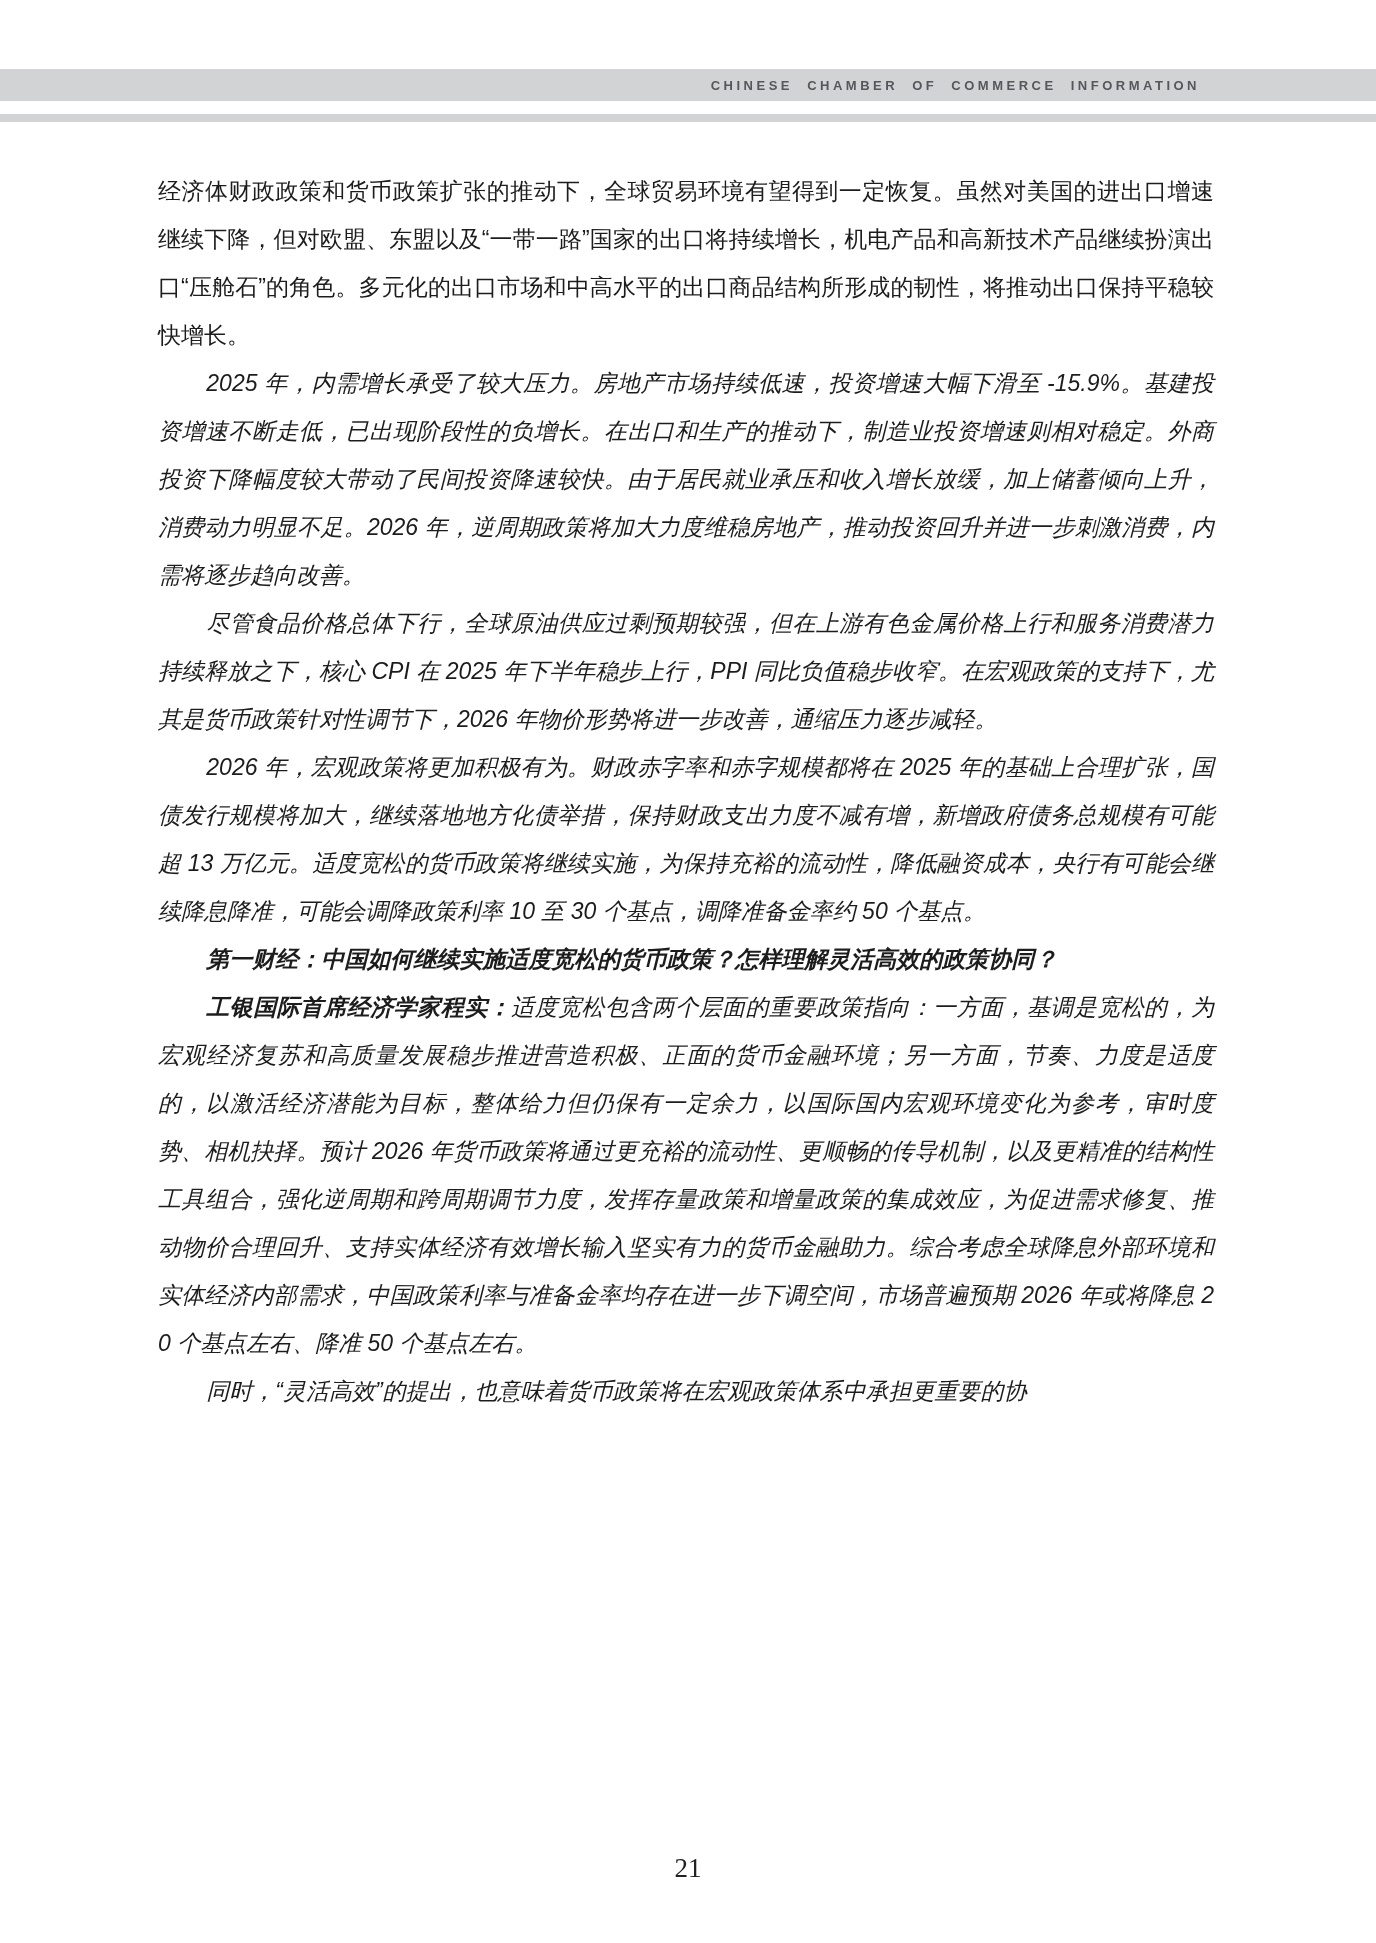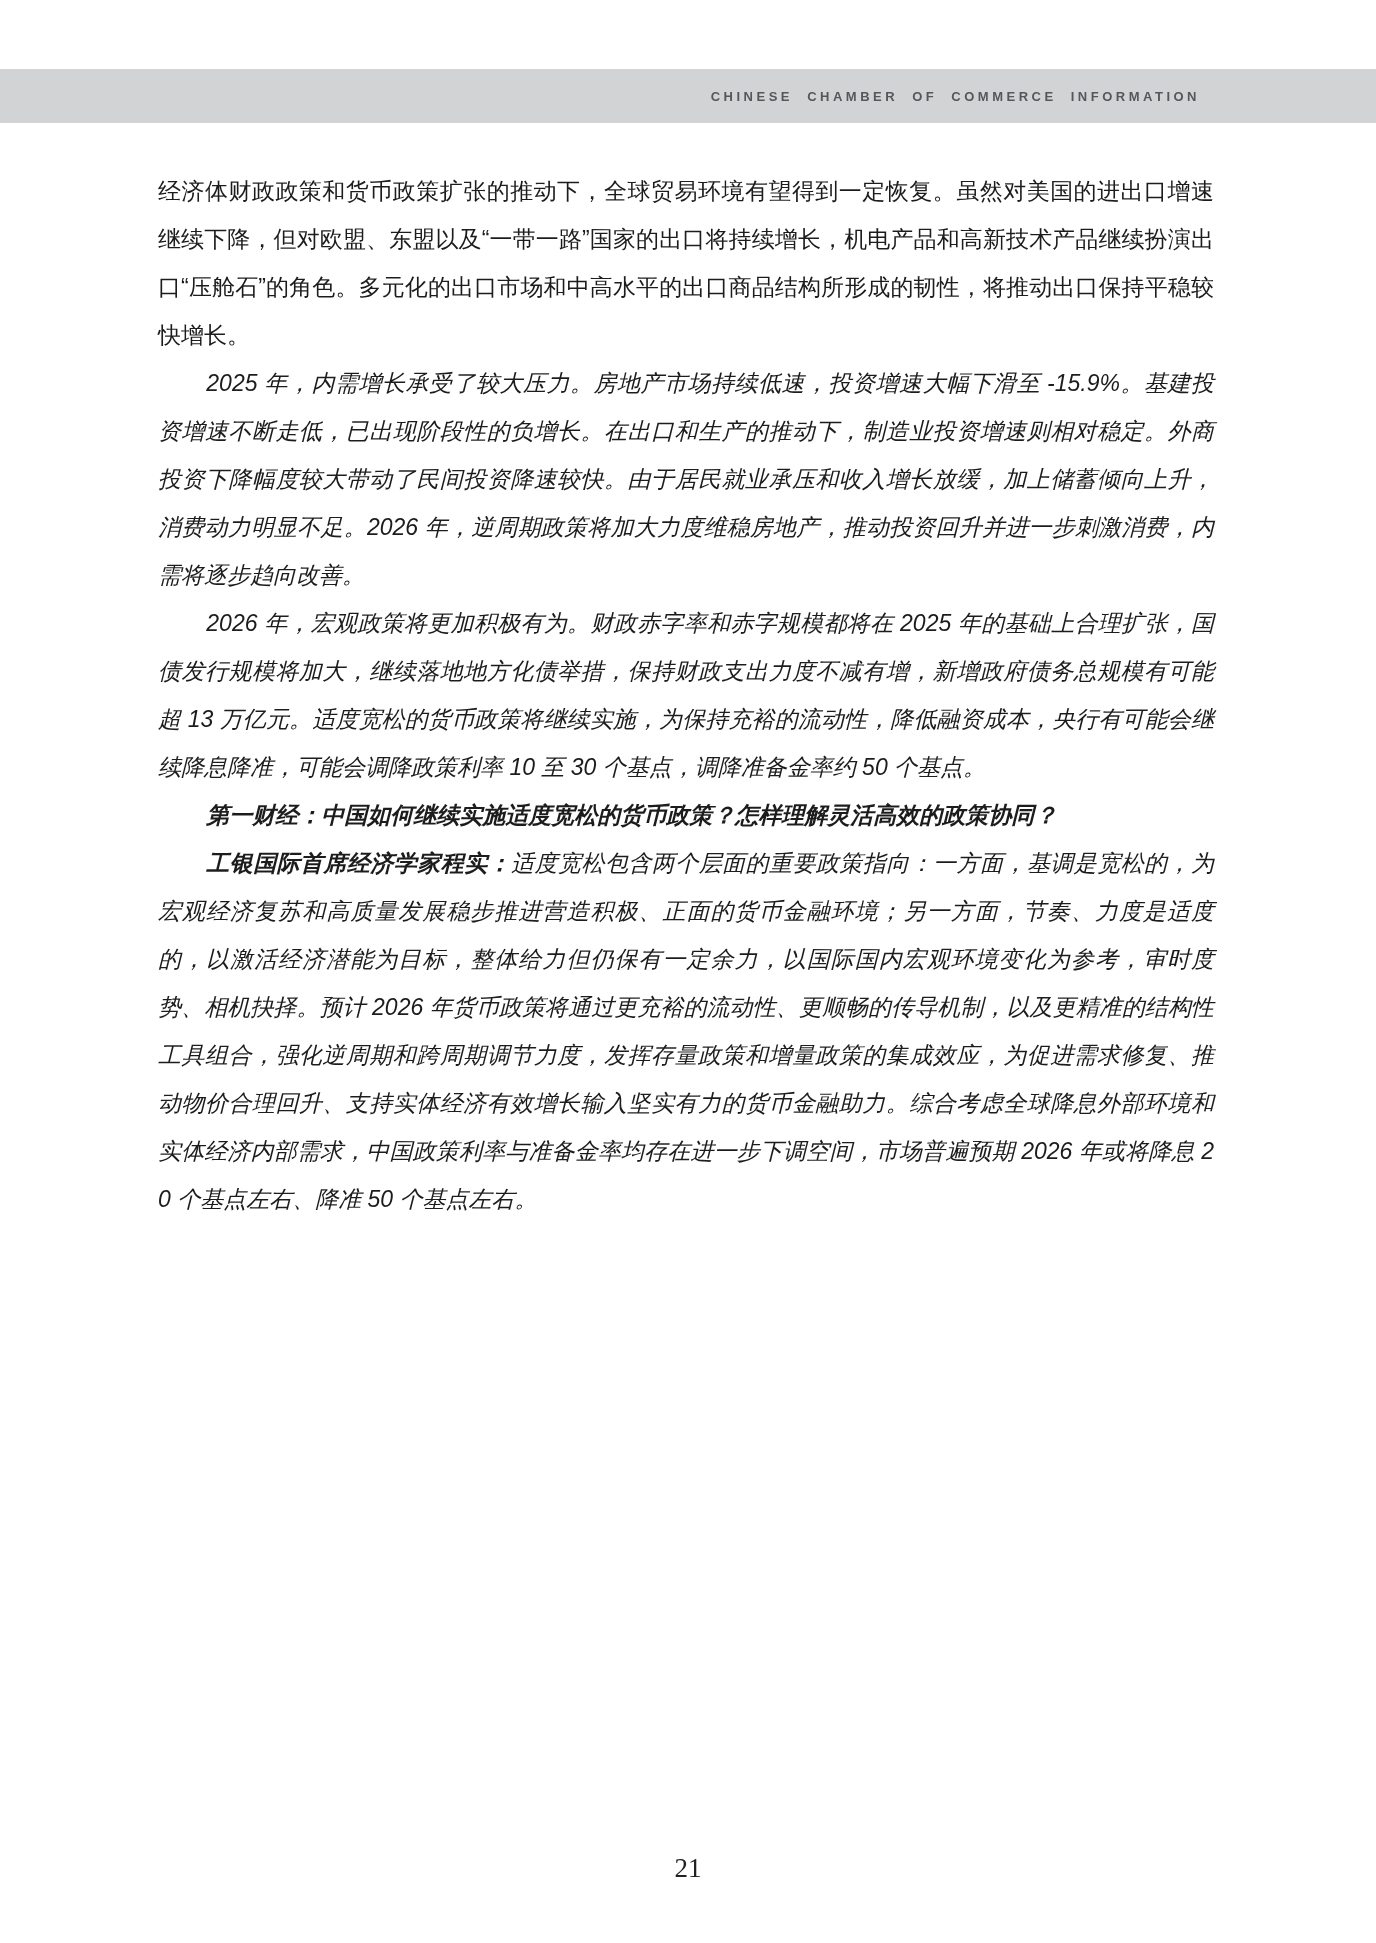--- a/index.html
+++ b/index.html
@@ -14,21 +14,21 @@
     background: #ffffff;
     overflow: hidden;
     font-family: "Liberation Sans", sans-serif;
   }
   
   .banner {
     position: absolute;
     top: 69px;
     left: 0;
     width: 1376px;
-    height: 54px;
+    height: 32px;
     background: var(--banner-bg, #d2d3d5);
     display: flex;
     align-items: center;
     justify-content: flex-end;
   }
   .banner-text {
     margin-right: 176px;
     font-size: 13px;
     font-weight: bold;
     letter-spacing: 3.5px;
@@ -86,20 +86,22 @@
 
   <div class="banner">
     <span class="banner-text">CHINESE CHAMBER OF COMMERCE INFORMATION</span>
   </div>
 
   <div class="banner-strip"></div>
 
   <main class="article">
       <p><span>经济体财政政策和货币政策扩张的推动下，全球贸易环境有望得到一定恢复。虽然对美国的进出口增速继续下降，但对欧盟、东盟以及“一带一路”国家的出口将持续增长，机电产品和高新技术产品继续扮演出口“压舱石”的角色。多元化的出口市场和中高水平的出口商品结构所形成的韧性，将推动出口保持平稳较快增长。</span></p>
       <p class="indent"><span>2025 年，内需增长承受了较大压力。房地产市场持续低速，投资增速大幅下滑至 -15.9%。基建投资增速不断走低，已出现阶段性的负增长。在出口和生产的推动下，制造业投资增速则相对稳定。外商投资下降幅度较大带动了民间投资降速较快。由于居民就业承压和收入增长放缓，加上储蓄倾向上升，消费动力明显不足。2026 年，逆周期政策将加大力度维稳房地产，推动投资回升并进一步刺激消费，内需将逐步趋向改善。</span></p>
+      <p class="indent"><span>尽管食品价格总体下行，全球原油供应过剩预期较强，但在上游有色金属价格上行和服务消费潜力持续释放之下，核心 CPI 在 2025 年下半年稳步上行，PPI 同比负值稳步收窄。在宏观政策的支持下，尤其是货币政策针对性调节下，2026 年物价形势将进一步改善，通缩压力逐步减轻。</span></p>
       <p class="indent"><span>2026 年，宏观政策将更加积极有为。财政赤字率和赤字规模都将在 2025 年的基础上合理扩张，国债发行规模将加大，继续落地地方化债举措，保持财政支出力度不减有增，新增政府债务总规模有可能超 13 万亿元。适度宽松的货币政策将继续实施，为保持充裕的流动性，降低融资成本，央行有可能会继续降息降准，可能会调降政策利率 10 至 30 个基点，调降准备金率约 50 个基点。</span></p>
       <p class="indent"><strong>第一财经：中国如何继续实施适度宽松的货币政策？怎样理解灵活高效的政策协同？</strong></p>
       <p class="indent"><strong>工银国际首席经济学家程实：</strong><span>适度宽松包含两个层面的重要政策指向：一方面，基调是宽松的，为宏观经济复苏和高质量发展稳步推进营造积极、正面的货币金融环境；另一方面，节奏、力度是适度的，以激活经济潜能为目标，整体给力但仍保有一定余力，以国际国内宏观环境变化为参考，审时度势、相机抉择。预计 2026 年货币政策将通过更充裕的流动性、更顺畅的传导机制，以及更精准的结构性工具组合，强化逆周期和跨周期调节力度，发挥存量政策和增量政策的集成效应，为促进需求修复、推动物价合理回升、支持实体经济有效增长输入坚实有力的货币金融助力。综合考虑全球降息外部环境和实体经济内部需求，中国政策利率与准备金率均存在进一步下调空间，市场普遍预期 2026 年或将降息 20 个基点左右、降准 50 个基点左右。</span></p>
+      <p class="indent"><span>同时，“灵活高效”的提出，也意味着货币政策将在宏观政策体系中承担更重要的协</span></p>
     </main>
 
   <div class="page-number">21</div>
 
 </div>
 
 </body></html>

